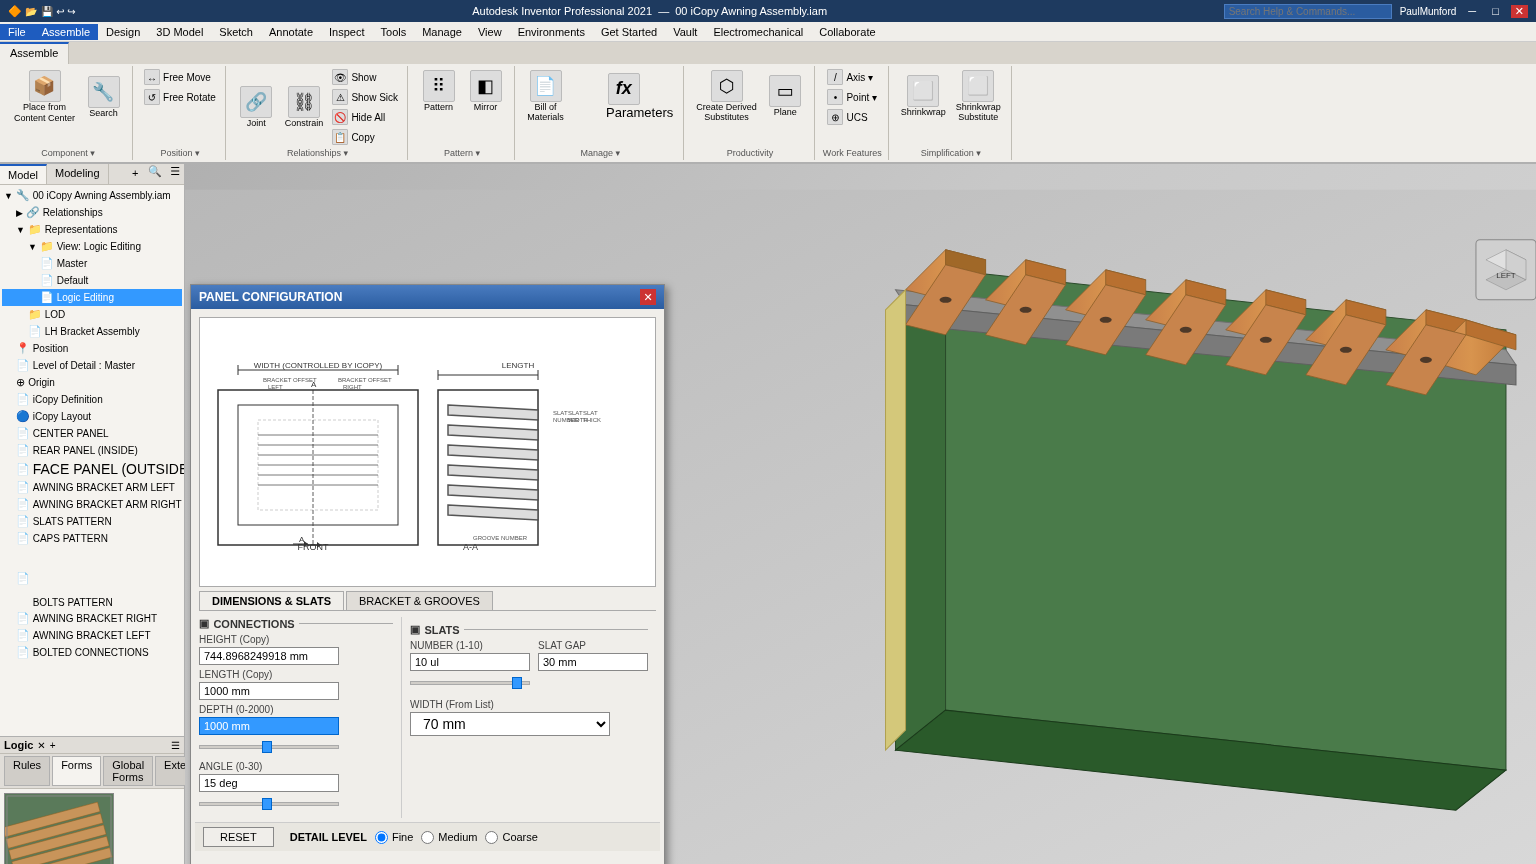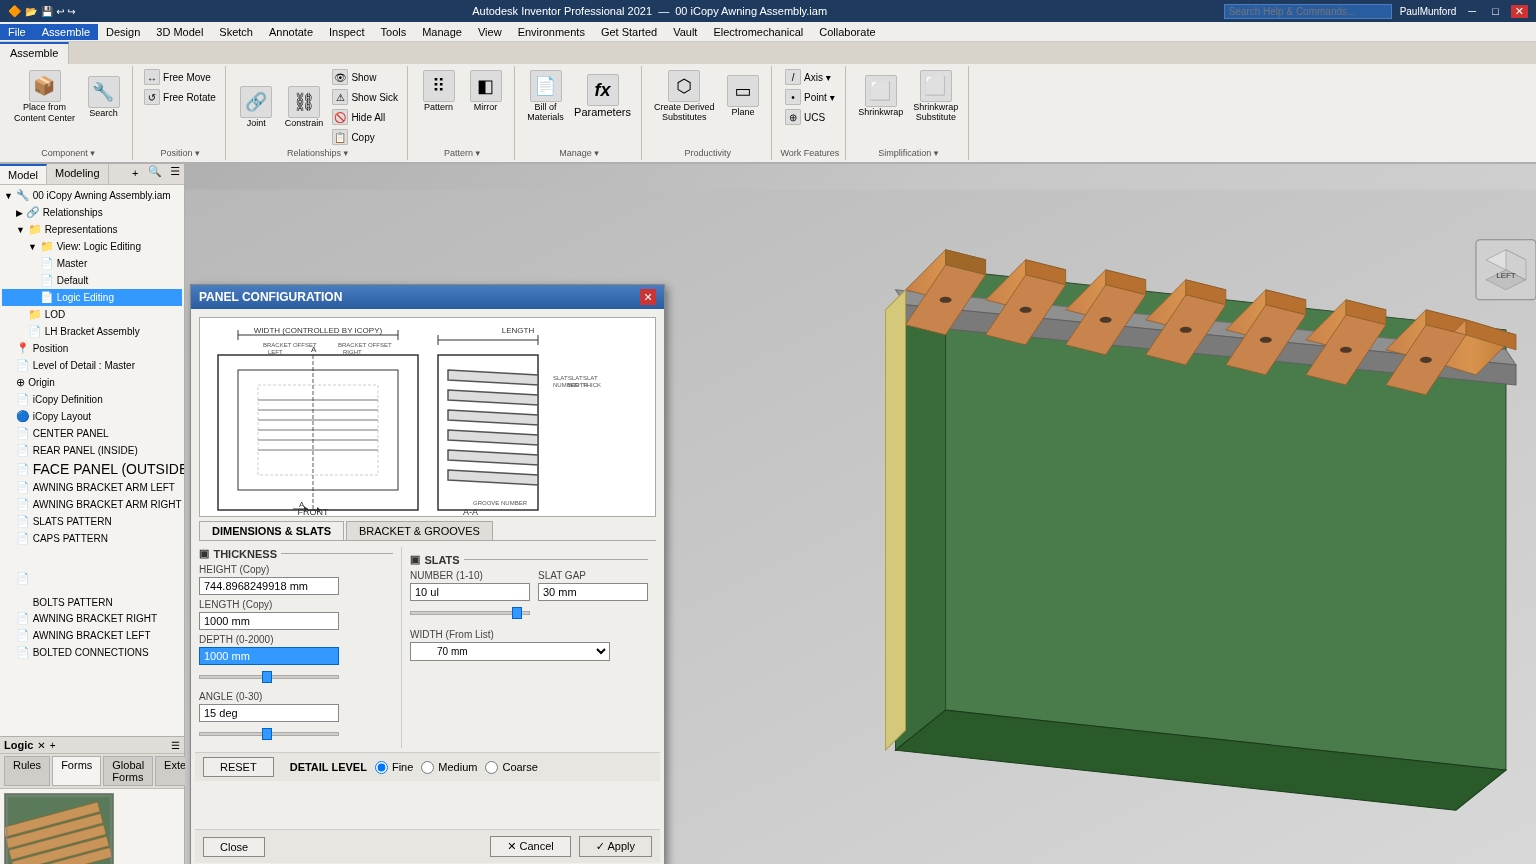--- a/index.html
+++ b/index.html
@@ -56,36 +56,36 @@
 
     
     #viewport { flex: 1; background: #c8c8c8; position: relative; overflow: hidden; }
 
     
     #dialog-overlay { position: absolute; top: 0; left: 0; right: 0; bottom: 0; z-index: 100; pointer-events: none; }
     #panel-config-dialog { position: absolute; top: 120px; left: 190px; width: 475px; background: #f0eeea; border: 1px solid #888; box-shadow: 3px 3px 8px rgba(0,0,0,0.4); pointer-events: all; }
     .dialog-titlebar { background: linear-gradient(to bottom, #4a7cc0, #2a5ca0); color: #fff; padding: 4px 8px; display: flex; justify-content: space-between; align-items: center; font-size: 12px; font-weight: bold; cursor: move; }
     .dialog-close { background: #cc3333; border: none; color: #fff; width: 16px; height: 16px; cursor: pointer; font-size: 11px; display: flex; align-items: center; justify-content: center; }
     .dialog-body { padding: 4px; }
-    .dialog-schema { background: #fff; border: 1px solid #aaa; margin: 4px; height: 200px; display: flex; align-items: center; justify-content: center; overflow: hidden; }
+    .dialog-schema { background: #fff; border: 1px solid #aaa; margin: 4px; height: 270px; display: flex; align-items: center; justify-content: center; overflow: hidden; }
     .dialog-tabs { display: flex; margin: 0 4px; border-bottom: 1px solid #aaa; }
     .dialog-tab { padding: 3px 12px; font-size: 11px; cursor: pointer; background: #e0ddd8; border: 1px solid #aaa; border-bottom: none; margin-right: 2px; }
     .dialog-tab.active { background: #f0eeea; font-weight: bold; }
     .section-header { display: flex; align-items: center; gap: 4px; font-weight: bold; font-size: 11px; margin-bottom: 4px; color: #333; }
     .section-divider { height: 1px; background: #aaa; flex: 1; }
     .form-col { display: flex; flex-direction: column; gap: 2px; }
     .form-label { font-size: 10px; color: #444; }
     .form-input { border: 1px solid #888; padding: 2px 4px; font-size: 11px; background: #fff; width: 140px; }
     .form-input.highlighted { background: #3399ff; color: #fff; border: 1px solid #0066cc; }
     .slider-container { position: relative; height: 20px; width: 140px; }
     .slider-track { position: absolute; top: 8px; left: 0; right: 0; height: 4px; background: #d0cdc8; border: 1px solid #aaa; }
     .slider-thumb { position: absolute; top: 4px; width: 10px; height: 12px; background: #3399ff; border: 1px solid #0066cc; cursor: pointer; }
     .radio-item { display: flex; align-items: center; gap: 4px; font-size: 11px; cursor: pointer; }
     .radio-item input { cursor: pointer; }
-    .select-input { border: 1px solid #888; padding: 2px 22px; font-size: 10px; background: #fff; width: 200px; }
+    .select-input { border: 1px solid #888; padding: 2px 8px; font-size: 14px; background: #fff; width: 200px; }
     .detail-level-label { font-size: 11px; font-weight: bold; }
     .dialog-footer { display: flex; justify-content: space-between; align-items: center; padding: 6px 8px; border-top: 1px solid #ccc; background: #e8e6e0; margin-top: 48px; }
     .dialog-btn { padding: 3px 16px; font-size: 11px; border: 1px solid #888; background: #f0eeea; cursor: pointer; }
     .dialog-btn.apply { background: #e8e6e0; }
     .slats-section { padding: 6px 8px; flex: 1; }
     .col-left { width: 220px; border-right: 1px solid #ccc; padding-right: 8px; }
   </style>
 </head>
 <body>
 
@@ -211,21 +211,21 @@
     </div>
 
     <div class="ribbon-group">
       <div class="ribbon-buttons">
         <div class="ribbon-btn-large">
           <div class="icon-box">📄</div>
           <span style="font-size:9px; text-align:center;">Bill of<br>Materials</span>
         </div>
         <div class="ribbon-btn-large">
           <div class="icon-box" style="font-style:italic; font-weight:bold;">fx</div>
-          <span style="font-size:11px;">Parameters</span>
+          <span style="font-size:13px;margin-left:32px;">Parameters</span>
         </div>
       </div>
       <div class="ribbon-group-label">Manage ▾</div>
     </div>
 
     <div class="ribbon-group">
       <div class="ribbon-buttons">
         <div class="ribbon-btn-large">
           <div class="icon-box">⬡</div>
           <span style="font-size:9px; text-align:center;">Create Derived<br>Substitutes</span>
@@ -603,21 +603,21 @@
         <div class="dialog-tabs">
           <span class="dialog-tab active">DIMENSIONS &amp; SLATS</span>
           <span class="dialog-tab">BRACKET &amp; GROOVES</span>
         </div>
 
         <div style="display:flex; padding:6px 4px 0 4px;">
 
           <div class="col-left" style="width:220px; padding-right:8px; border-right:1px solid #ccc;">
             <div class="section-header">
               <span style="font-size:11px;">▣</span>
-              <span>THICKNESS</span>
+              <span>CONNECTIONS</span>
               <div class="section-divider"></div>
             </div>
 
             <div class="form-col" style="margin-bottom:4px;">
               <span class="form-label">HEIGHT (Copy)</span>
               <input type="text" class="form-input" value="744.8968249918 mm" style="">
             </div>
 
             <div class="form-col" style="margin-bottom:4px;">
               <span class="form-label">LENGTH (Copy)</span>

